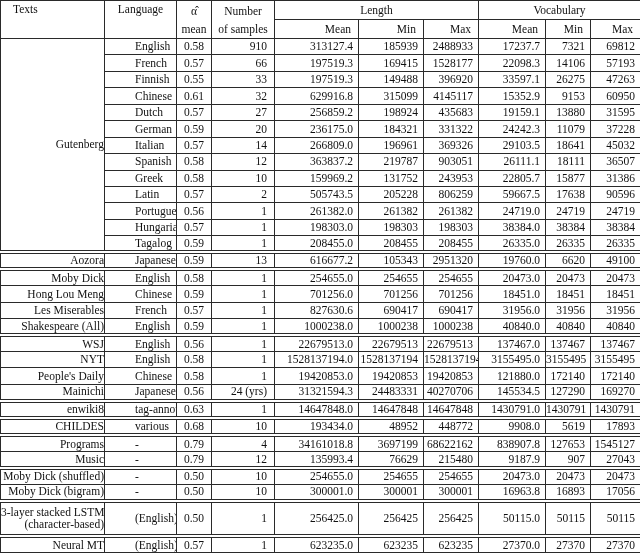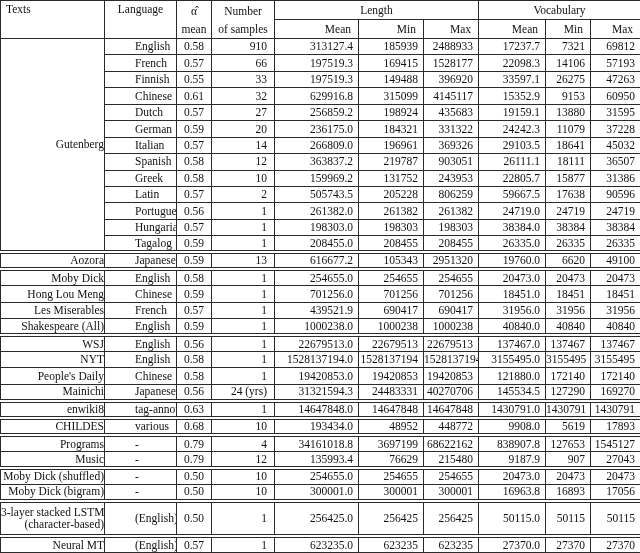--- a/index.html
+++ b/index.html
@@ -28,21 +28,21 @@
 
   th, td {
     border: 1px solid #2a2a2a;
     font-weight: normal;
     padding: 0;
     overflow: hidden;
     white-space: nowrap;
   }
   thead tr { height: 19px; }
   thead th.h-texts {
-    text-align: left; vertical-align: top; padding: 2px 0 0 5px;
+    text-align: left; vertical-align: top; padding: 2px 0 0 12px;
   }
   thead th.h-lang {
     text-align: center; vertical-align: top; padding-top: 2px; margin-top: 16px;
   }
   thead th.h-stack { text-align: center; vertical-align: middle; line-height: 18px; }
   thead th.h-group { text-align: center; vertical-align: middle; }
   thead th.h-sub   { text-align: right; vertical-align: middle; padding-right: 7px; }
 
   tbody tr { height: 16px; }
   tbody tr.tall { height: 34px; }
@@ -275,21 +275,21 @@
         <td class="c-val">701256</td>
         <td class="c-val">18451.0</td>
         <td class="c-val">18451</td>
         <td class="c-val">18451</td>
       </tr>
       <tr>
         <td class="c-texts">Les Miserables</td>
         <td class="c-lang">French</td>
         <td class="c-alpha">0.57</td>
         <td class="c-num">1</td>
-        <td class="c-val">439521.9</td>
+        <td class="c-val">827630.6</td>
         <td class="c-val">690417</td>
         <td class="c-val">690417</td>
         <td class="c-val">31956.0</td>
         <td class="c-val">31956</td>
         <td class="c-val">31956</td>
       </tr>
       <tr>
         <td class="c-texts">Shakespeare (All)</td>
         <td class="c-lang">English</td>
         <td class="c-alpha">0.59</td>

